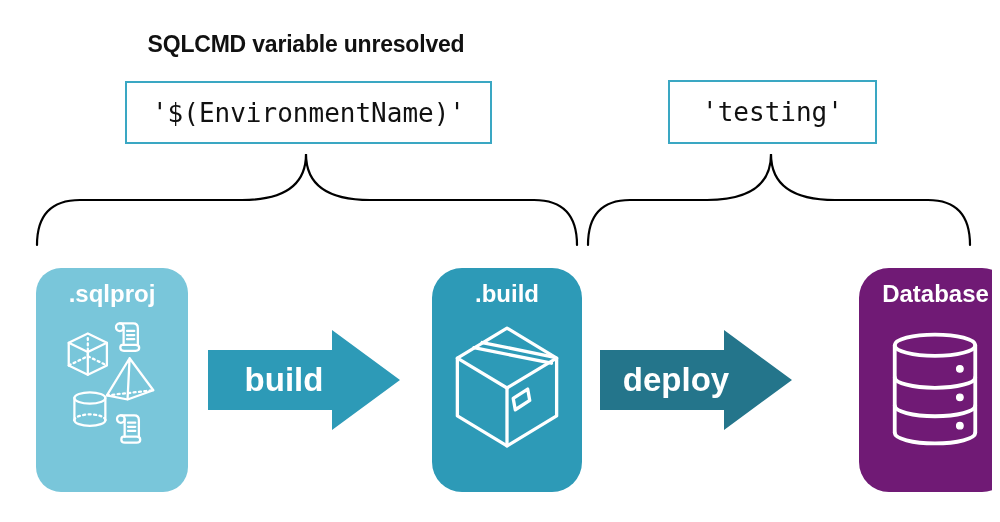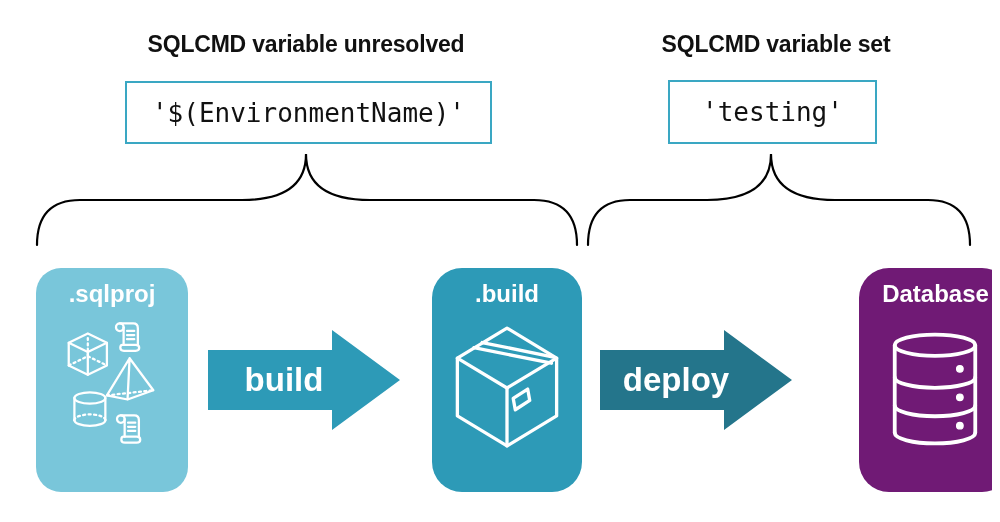--- a/index.html
+++ b/index.html
@@ -34,21 +34,20 @@
   .arrow-label{position:absolute;left:0;top:0;width:152px;height:100px;
                display:flex;align-items:center;justify-content:center;
                font-size:33px;font-weight:700;color:#fff;}
 </style>
 </head>
 <body>
 
 <div class="stage" style="background-color: rgb(255, 255, 255);">
 
   <div class="heading heading-left" style="color: rgb(17, 17, 17);">SQLCMD variable unresolved</div>
-  <div class="heading heading-right" style="color: rgb(17, 17, 17);">SQLCMD variable set</div>
 
   <div class="codebox codebox-left" style="border-color: rgb(58, 167, 195);">
     <span style="color: rgb(17, 17, 17);">'$(EnvironmentName)'</span>
   </div>
   <div class="codebox codebox-right" style="border-color: rgb(58, 167, 195);">
     <span style="color: rgb(17, 17, 17);">'testing'</span>
   </div>
 
   <svg class="braces" viewBox="0 0 1000 522">
     <path d="M 37 245 Q 37 200 80 200 L 242 200 Q 306 200 306 154 Q 306 200 370 200 L 534 200 Q 577 200 577 245" style="stroke: rgb(0, 0, 0);"></path>

